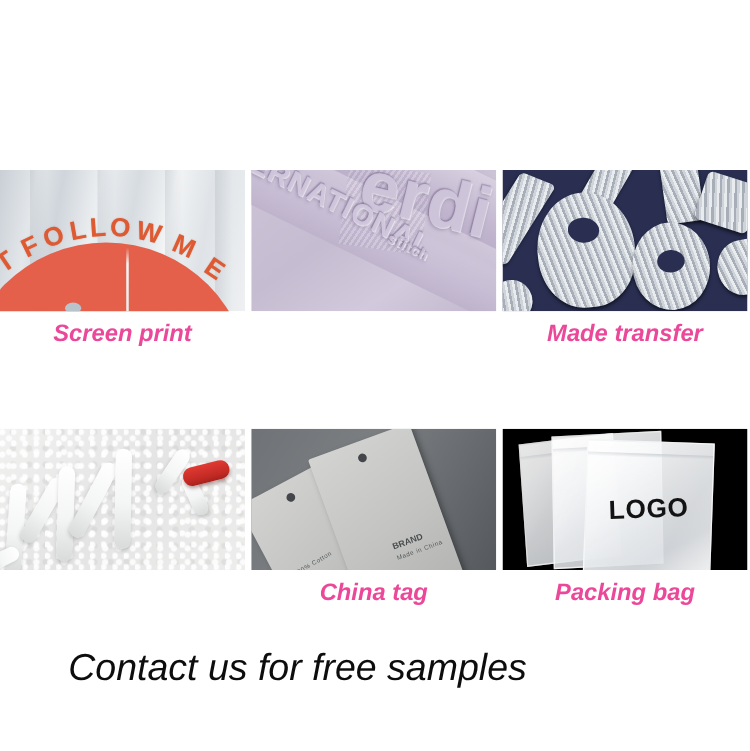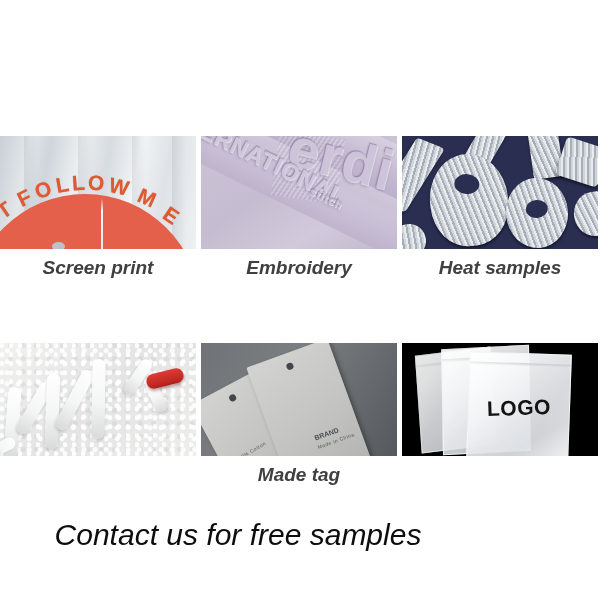--- a/index.html
+++ b/index.html
@@ -61,21 +61,21 @@
     height: 113px;
     overflow: hidden;
     position: relative;
   }
   .caption {
     margin-top: 8px;
     text-align: center;
     font-size: 19px;
     font-weight: bold;
     font-style: italic;
-    color: #404040;
+    color: #ec4899;
     font-family: "Liberation Sans", sans-serif;
     white-space: nowrap;
   }
 
   
   .footer-text {
     position: absolute;
     top: 518px;
     left: 0;
     width: 476px;
@@ -480,37 +480,36 @@
         <div class="thumb">
           <div class="img-embroidery">
             <div class="emb-band"></div>
             <div class="emb-band2"></div>
             <div class="emb-stitch"></div>
             <div class="emb-word w1">erdi</div>
             <div class="emb-word w2">ERNATIONAL</div>
             <div class="emb-word w3">stitch</div>
           </div>
         </div>
-        <div class="caption">Embroidery</div>
       </div>
 
       <div class="cell">
         <div class="thumb">
           <div class="img-heat">
             <div class="ht-char ht-bar1"></div>
             <div class="ht-char ht-bar2"></div>
             <div class="ht-char ht-bar3"></div>
             <div class="ht-char ht-bar4"></div>
             <div class="ht-char ht-bar5"></div>
             <div class="ht-char ht-bar6"></div>
             <div class="ht-char ht-9"></div>
             <div class="ht-char ht-8"></div>
           </div>
         </div>
-        <div class="caption">Heat samples</div>
+        <div class="caption">Made transfer</div>
       </div>
 
     </div>
 
     <div class="grid-row row-2">
 
       <div class="cell">
         <div class="thumb">
           <div class="img-silicon">
             <div class="si-stroke si-1"></div>
@@ -533,41 +532,42 @@
               <div class="hole"></div>
               <div class="tag-text">100% Cotton</div>
             </div>
             <div class="tag tag-front">
               <div class="hole"></div>
               <div class="tag-brand">BRAND</div>
               <div class="tag-text">Made in China</div>
             </div>
           </div>
         </div>
-        <div class="caption">Made tag</div>
+        <div class="caption">China tag</div>
       </div>
 
       <div class="cell">
         <div class="thumb">
           <div class="img-packing">
             <div class="bag bag-3">
               <div class="bag-zip"></div>
               <div class="bag-sheen"></div>
             </div>
             <div class="bag bag-2">
               <div class="bag-zip"></div>
               <div class="bag-sheen"></div>
             </div>
             <div class="bag bag-1">
               <div class="bag-zip"></div>
               <div class="bag-sheen"></div>
               <div class="bag-logo">LOGO</div>
             </div>
           </div>
         </div>
+        <div class="caption">Packing bag</div>
       </div>
 
     </div>
   </div>
 
   <div class="footer-text">Contact us for free samples</div>
 
 </div>
 
 </body></html>

